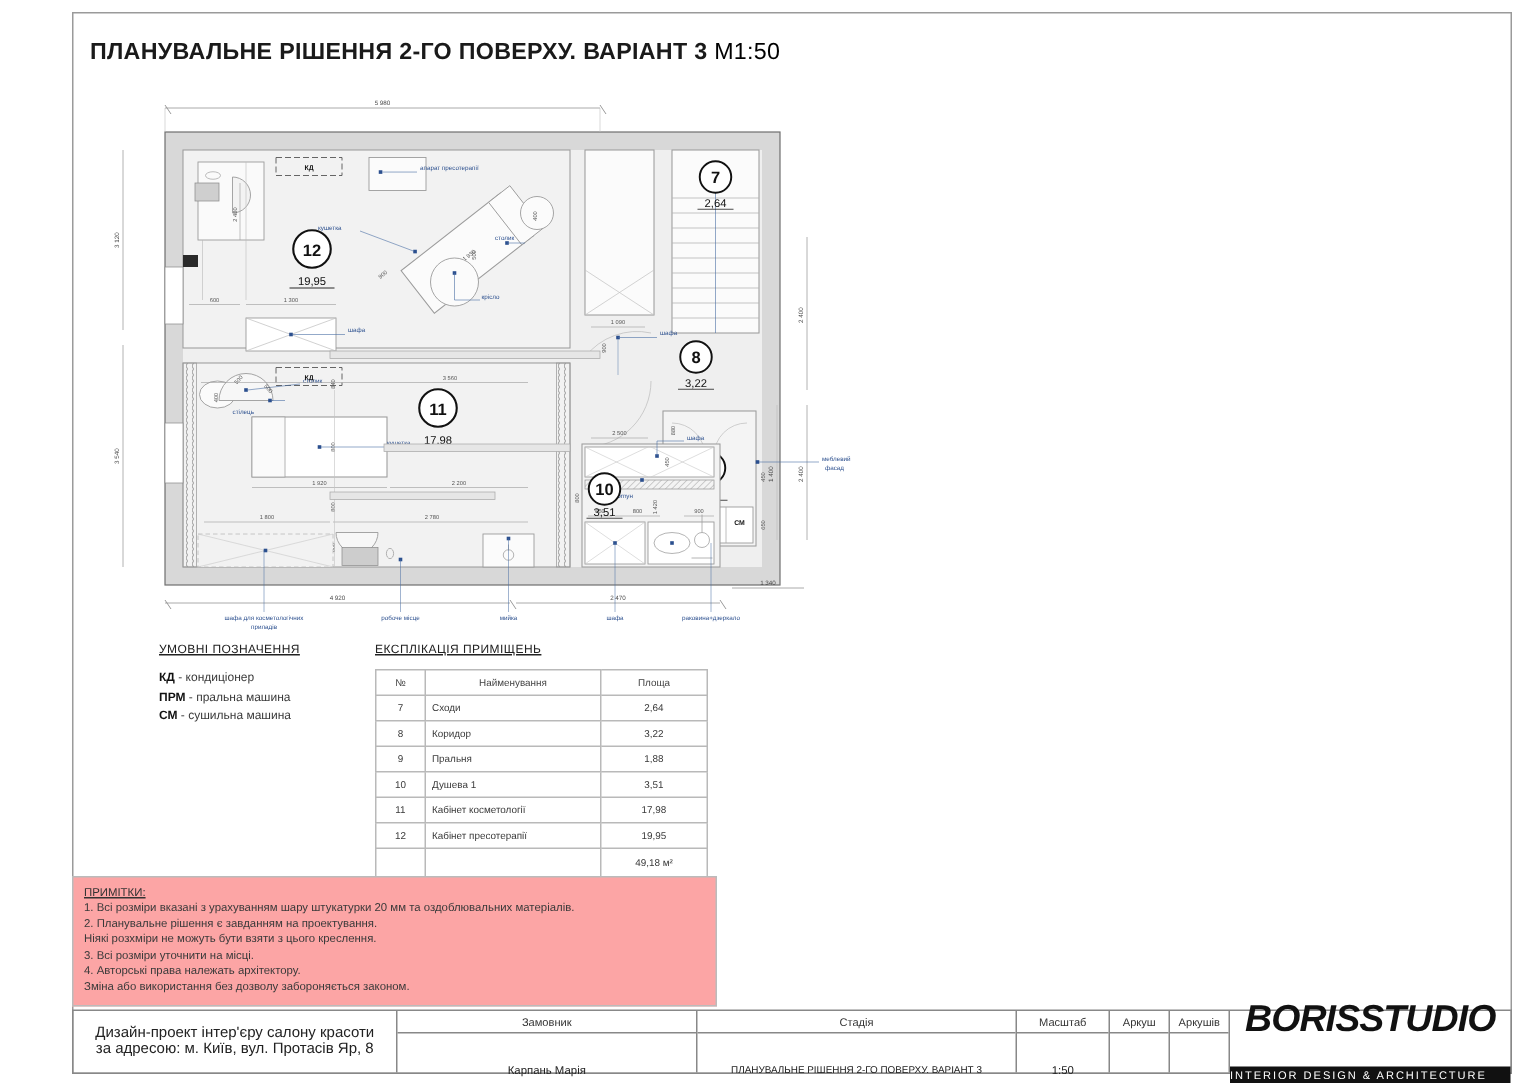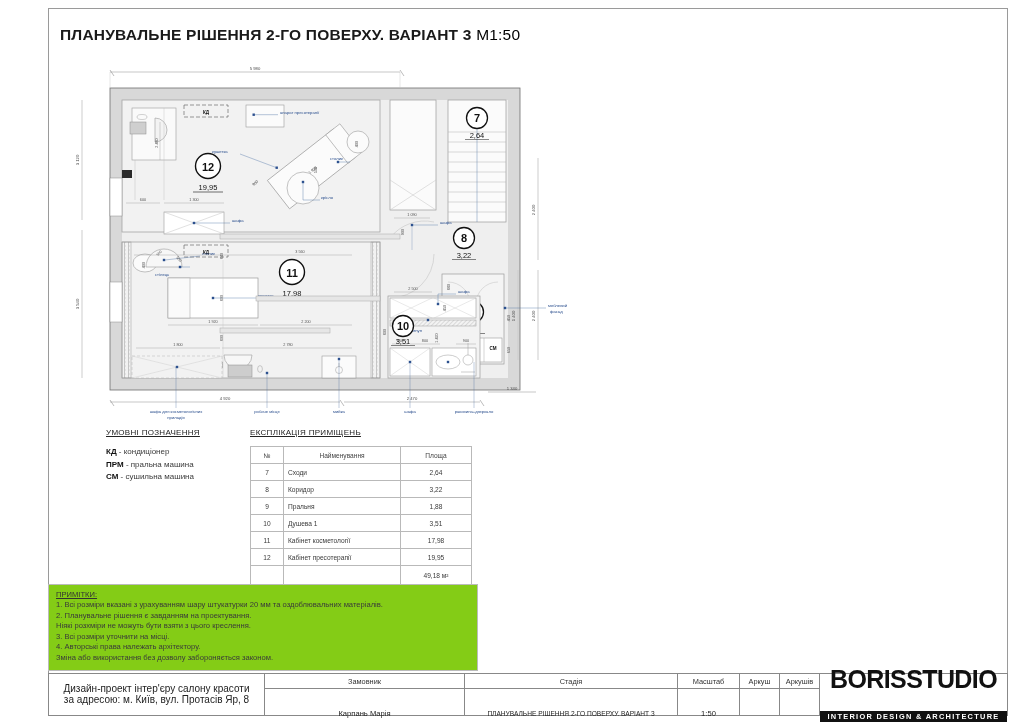--- a/index.html
+++ b/index.html
@@ -27,40 +27,40 @@
   table.ex{border-collapse:collapse;width:222px;margin-top:5px;table-layout:fixed;}
   table.ex td,table.ex th{border:1px solid #b9b9b9;font-size:6.6px;font-weight:normal;color:#3a3a3a;height:16px;padding:0 4px;}
   table.ex th{text-align:center;color:#444;}
   .c-no{width:24px;text-align:center;}
   .c-nm{text-align:left;}
   .c-ar{width:62px;text-align:center;}
   tr.tot td{height:18px;}
   .tot-val{font-weight:bold;font-size:8.4px;color:#111;text-align:center;}
 
   
-  #notes{position:absolute;left:48px;top:584px;width:430px;border:1px solid #bbb;box-sizing:border-box;padding:5px 7px 6px 7px;background:#84cc16;}
+  #notes{position:absolute;left:48px;top:584px;width:430px;border:1px solid #bbb;box-sizing:border-box;padding:5px 7px 6px 7px;background:#fca5a5;}
   .notes-head{font-size:7.6px;text-decoration:underline;color:#333;margin-bottom:1px;}
   .note-l{font-size:7.6px;line-height:10.6px;color:#3a3a3a;white-space:nowrap;}
 
   
   #tblock{position:absolute;left:48px;top:673px;width:960px;height:43px;box-sizing:border-box;border:1px solid #888;display:flex;}
   .tb-cell{border-right:1px solid #888;box-sizing:border-box;display:flex;flex-direction:column;gap:20px;}
   .tb-cell:last-child{border-right:none;}
   .tb-top{flex:0 0 15px;border-bottom:1px solid #888;display:flex;align-items:center;justify-content:center;font-size:7.4px;color:#333;box-sizing:border-box;}
   .tb-bot{flex:1;display:flex;align-items:center;justify-content:center;font-size:7.6px;color:#222;text-align:center;line-height:10px;}
   .tb-full{flex:1;display:flex;align-items:center;justify-content:center;text-align:center;font-size:10px;line-height:10.5px;color:#222;padding:0 4px;box-sizing:border-box;}
   #tb-designer{width:216px;}
   #tb-client{width:200px;}
   #tb-stage{width:213px;}
   #tb-scale{width:62px;}
   #tb-sheet{width:40px;}
   #tb-sheets{width:40px;}
   #tb-logo{flex:1;display:flex;flex-direction:column;justify-content:center;align-items:stretch;padding:0;}
-  .logo-main{font-size:25px;font-weight:bold;letter-spacing:-0.6px;line-height:24px;text-align:center;color:#111;}
-  .logo-sub{background:#111;color:#fff;font-size:7.4px;letter-spacing:1.3px;text-align:center;line-height:11px;font-weight:bold;}
+  .logo-main{font-size:25px;font-weight:bold;letter-spacing:-0.6px;line-height:24px;text-align:center;color:#111;font-style:italic;}
+  .logo-sub{background:#111;color:#fff;font-size:7.4px;letter-spacing:1.3px;line-height:11px;font-weight:normal;}
 
   .dimtxt{font-size:4.2px;fill:#4a4a4a;font-family:"Liberation Sans",sans-serif;}
   .dimtxt2{font-size:3.8px;fill:#555;font-family:"Liberation Sans",sans-serif;}
   .bluetxt{font-size:4.2px;fill:#2b4f8e;font-family:"Liberation Sans",sans-serif;}
   .roomnum{font-size:11px;fill:#111;font-family:"Liberation Sans",sans-serif;font-weight:bold;}
   .roomarea{font-size:7.5px;fill:#111;font-family:"Liberation Sans",sans-serif;}
   .applabel{font-size:4.6px;fill:#111;font-family:"Liberation Sans",sans-serif;font-weight:bold;}
 </style>
 </head>
 <body>

